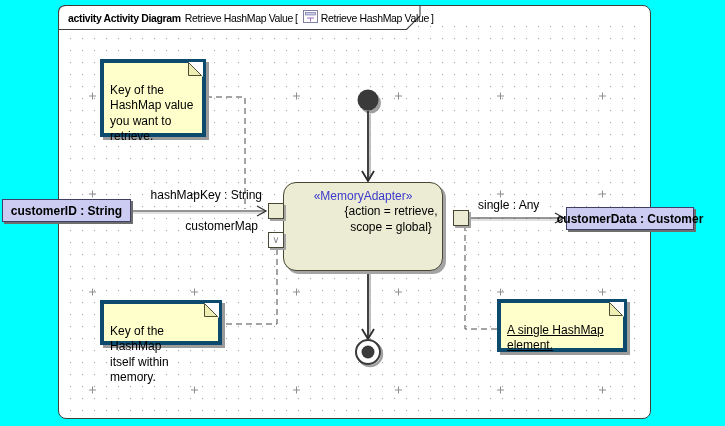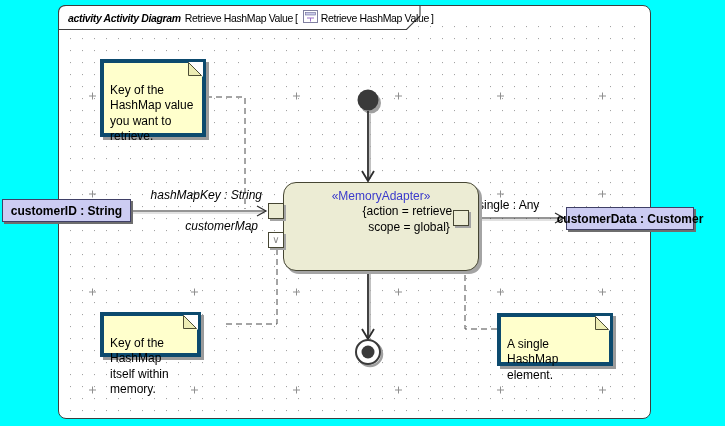--- a/index.html
+++ b/index.html
@@ -20,41 +20,41 @@
   }
   .gridsvg{position:absolute;left:0;top:0;z-index:1;}
 
   
   .heading-svg{left:58px;top:5px;z-index:4;}
   .heading-text{
     left:68px;top:10px;z-index:5;
     font-size:10.5px;letter-spacing:-0.35px;white-space:nowrap;
     display:flex;align-items:center;
   }
-  .heading-text b{font-weight:bold;font-style:italic;}
+  .heading-text b{font-weight:bold;}
   .heading-text .sp{margin:0 2px;}
   .dg-icon{margin:0 3px;position:relative;top:0px;display:inline-block;}
 
   
   .overlay{left:0;top:0;z-index:3;}
 
   
   .note{
     background:var(--note_fill,#FFFFCC);
     border:4px solid #0c4a6e;
     box-shadow:3px 3px 0 #9B9B9B;
     font-size:12px;line-height:1.3;
     padding:4px 6px;white-space:pre-line;
     z-index:6;box-sizing:border-box;
   }
   .fold{position:absolute;top:-1px;right:-1px;}
 
   
   .action{
-    left:283px;top:182px;width:196px;height:89px;
+    left:283px;top:182px;width:160px;height:89px;
     background:var(--action_fill,#ECECD4);
     border:1.5px solid #464633;border-radius:13px;
     box-shadow:3px 3px 0 #A4A4A4;
     z-index:5;box-sizing:border-box;
   }
   .stereo{margin-top:6px;text-align:center;font-size:12px;color:var(--stereotype_text,#3A3ACC);}
   .aname{text-align:center;font-weight:bold;font-size:12px;line-height:1.25;white-space:pre-line;margin-top:1px;}
   .atags{font-size:12px;line-height:1.3;white-space:pre-line;text-align:center;padding-left:56px;margin-top:1px;}
 
   
@@ -73,21 +73,21 @@
     background:var(--parameter_fill,#CCCCF2);
     border:1px solid #3F3F66;
     box-shadow:2px 2px 0 #6E6E6E;
     font-weight:bold;font-size:12px;
     display:flex;align-items:center;justify-content:center;
     z-index:8;box-sizing:border-box;white-space:nowrap;
   }
 
   
   .elabel{font-size:12px;white-space:nowrap;z-index:4;}
-  .tr{text-align:right;font-style:italic;}
+  .tr{text-align:right;}
 </style>
 </head>
 <body>
 
 <div class="abs frame">
   <svg class="gridsvg" width="589" height="410">
     <defs>
       <pattern id="dots" patternUnits="userSpaceOnUse" width="12" height="12">
         <rect x="11" y="8" width="1.1" height="1.1" fill="#A3A3A3"></rect>
       </pattern>
@@ -154,30 +154,30 @@
   <span>Key of the
 HashMap value
 you want to
 retrieve.</span>
   <svg class="fold" width="15" height="15">
     <polygon points="0,0 15,0 15,15" fill="#FFFFFF"></polygon>
     <polygon points="0.5,0.5 13.5,13.5 0.5,13.5" fill="#EDEDB4" stroke="#4D4D33" stroke-width="1"></polygon>
   </svg>
 </div>
 
-<div class="abs note" style="left:100px;top:312px;width:101px;height:45px;">
+<div class="abs note" style="left:100px;top:300px;width:122px;height:45px;">
   <span>Key of the HashMap
 itself within memory.</span>
   <svg class="fold" width="15" height="15">
     <polygon points="0,0 15,0 15,15" fill="#FFFFFF"></polygon>
     <polygon points="0.5,0.5 13.5,13.5 0.5,13.5" fill="#EDEDB4" stroke="#4D4D33" stroke-width="1"></polygon>
   </svg>
 </div>
 
-<div class="abs note" style="left:497px;top:313px;width:116px;height:53px;">
+<div class="abs note" style="left:497px;top:299px;width:130px;height:53px;text-decoration:underline;">
   <span>A single HashMap
 element.</span>
   <svg class="fold" width="15" height="15">
     <polygon points="0,0 15,0 15,15" fill="#FFFFFF"></polygon>
     <polygon points="0.5,0.5 13.5,13.5 0.5,13.5" fill="#EDEDB4" stroke="#4D4D33" stroke-width="1"></polygon>
   </svg>
 </div>
 
 <div class="abs action">
   <div class="stereo">«MemoryAdapter»</div>

